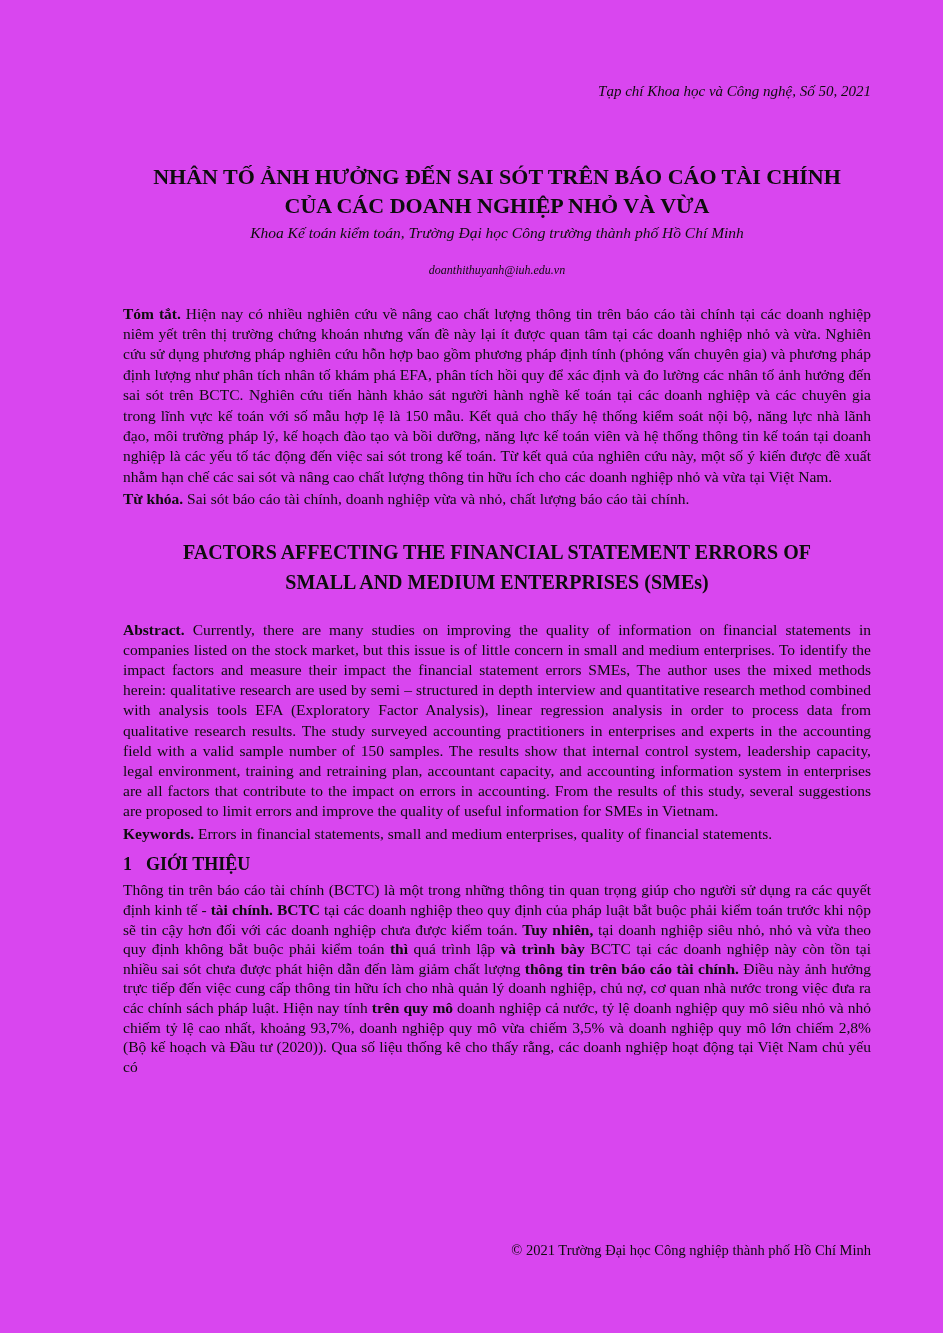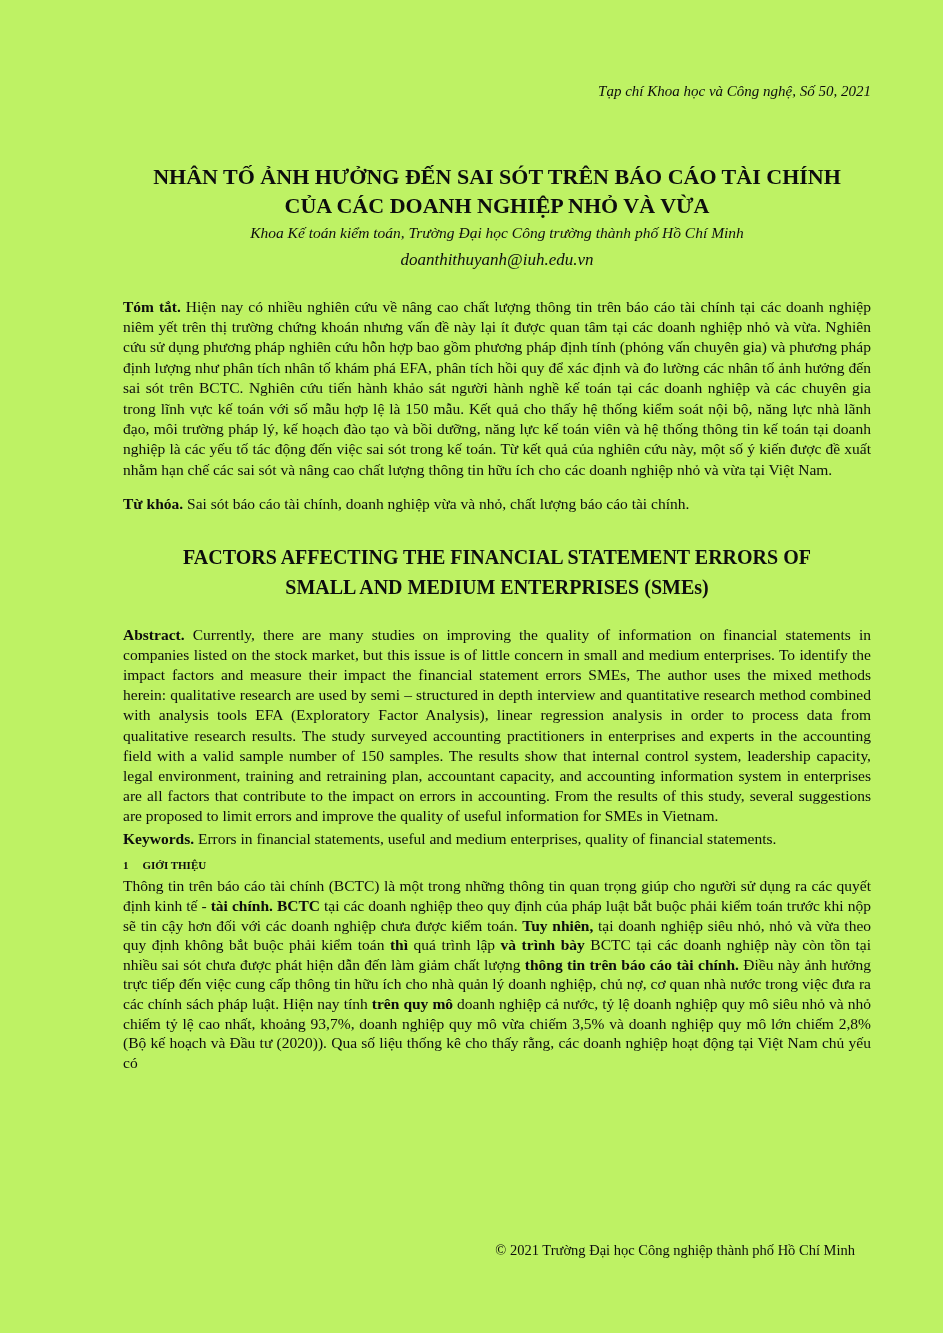--- a/index.html
+++ b/index.html
@@ -1,19 +1,19 @@
 <!DOCTYPE html>
 <html><head>
 <meta charset="utf-8">
 <style>
   html,body{margin:0;padding:0;background:#ffffff;}
   .page{
     position:relative;
     width:943px;height:1333px;
-    background:#bef264;
+    background:#d946ef;
     color:#0d0d0d;
     font-family:"Liberation Serif","DejaVu Serif",serif;
     overflow:hidden;
   }
   .content{
     position:absolute;
     left:123px; top:0;
     width:748px;
   }
   .journal-header{
@@ -39,57 +39,57 @@
     padding:0 52px;
   }
   .affiliation{
     margin-top:2px;
     text-align:center;
     font-style:italic;
     font-size:15.5px;
     line-height:1.4;
   }
   .email{
-    margin-top:4px;
+    margin-top:18px;
     text-align:center;
     font-style:italic;
-    font-size:17px;
+    font-size:12px;
     line-height:1.4;
   }
   .para{
     text-align:justify;
     font-size:15.5px;
     line-height:20.4px;
   }
   .abstract-vi{ margin-top:25px; }
-  .keywords-vi{ margin-top:14px; }
+  .keywords-vi{ margin-top:2px; }
   .title-en{
     margin-top:27px;
     text-align:center;
     font-weight:bold;
     font-size:20px;
     line-height:1.5;
     padding:0 28px;
   }
   .abstract-en{ margin-top:23px; line-height:20.2px; }
   .keywords-en{ margin-top:2px; }
   .section-heading{
     margin-top:9px;
     font-weight:bold;
-    font-size:11px;
+    font-size:18px;
     line-height:1.3;
   }
   .section-heading .sec-num{ margin-right:14px; }
   .intro-para{
     margin-top:4px;
     line-height:19.6px;
   }
   .page-footer{
     position:absolute;
-    left:0; right:16px;
+    left:0; right:0;
     top:1242px;
     text-align:right;
     font-size:14.5px;
   }
   b{font-weight:bold;}
 </style>
 </head>
 <body>
 
 <div class="page">
@@ -105,21 +105,21 @@
     <div class="email">doanthithuyanh@iuh.edu.vn</div>
 
     <div class="para abstract-vi"><b>Tóm tắt.</b><span> Hiện nay có nhiều nghiên cứu về nâng cao chất lượng thông tin trên báo cáo tài chính tại các doanh nghiệp niêm yết trên thị trường chứng khoán nhưng vấn đề này lại ít được quan tâm tại các doanh nghiệp nhỏ và vừa. Nghiên cứu sử dụng phương pháp nghiên cứu hỗn hợp bao gồm phương pháp định tính (phỏng vấn chuyên gia) và phương pháp định lượng như phân tích nhân tố khám phá EFA, phân tích hồi quy để xác định và đo lường các nhân tố ảnh hưởng đến sai sót trên BCTC. Nghiên cứu tiến hành khảo sát người hành nghề kế toán tại các doanh nghiệp và các chuyên gia trong lĩnh vực kế toán với số mẫu hợp lệ là 150 mẫu. Kết quả cho thấy hệ thống kiểm soát nội bộ, năng lực nhà lãnh đạo, môi trường pháp lý, kế hoạch đào tạo và bồi dưỡng, năng lực kế toán viên và hệ thống thông tin kế toán tại doanh nghiệp là các yếu tố tác động đến việc sai sót trong kế toán. Từ kết quả của nghiên cứu này, một số ý kiến được đề xuất nhằm hạn chế các sai sót và nâng cao chất lượng thông tin hữu ích cho các doanh nghiệp nhỏ và vừa tại Việt Nam.</span></div>
 
     <div class="para keywords-vi"><b>Từ khóa.</b><span> Sai sót báo cáo tài chính, doanh nghiệp vừa và nhỏ, chất lượng báo cáo tài chính.</span></div>
 
     <div class="title-en">FACTORS AFFECTING THE FINANCIAL STATEMENT ERRORS OF SMALL AND MEDIUM ENTERPRISES (SMEs)</div>
 
     <div class="para abstract-en"><b>Abstract.</b><span> Currently, there are many studies on improving the quality of information on financial statements in companies listed on the stock market, but this issue is of little concern in small and medium enterprises. To identify the impact factors and measure their impact the financial statement errors SMEs, The author uses the mixed methods herein: qualitative research are used by semi – structured in depth interview and quantitative research method combined with analysis tools EFA (Exploratory Factor Analysis), linear regression analysis in order to process data from qualitative research results. The study surveyed accounting practitioners in enterprises and experts in the accounting field with a valid sample number of 150 samples. The results show that internal control system, leadership capacity, legal environment, training and retraining plan, accountant capacity, and accounting information system in enterprises are all factors that contribute to the impact on errors in accounting. From the results of this study, several suggestions are proposed to limit errors and improve the quality of useful information for SMEs in Vietnam.</span></div>
 
-    <div class="para keywords-en"><b>Keywords.</b><span> Errors in financial statements, useful and medium enterprises, quality of financial statements.</span></div>
+    <div class="para keywords-en"><b>Keywords.</b><span> Errors in financial statements, small and medium enterprises, quality of financial statements.</span></div>
 
     <div class="section-heading"><span class="sec-num">1</span><span>GIỚI THIỆU</span></div>
 
     <div class="para intro-para"><span>Thông tin trên báo cáo tài chính (BCTC) là một trong những thông tin quan trọng giúp cho người sử dụng ra các quyết định kinh tế - </span><b>tài chính. BCTC</b><span> tại các doanh nghiệp theo quy định của pháp luật bắt buộc phải kiểm toán trước khi nộp sẽ tin cậy hơn đối với các doanh nghiệp chưa được kiểm toán. </span><b>Tuy nhiên,</b><span> tại doanh nghiệp siêu nhỏ, nhỏ và vừa theo quy định không bắt buộc phải kiểm toán </span><b>thì</b><span> quá trình lập </span><b>và trình bày</b><span> BCTC tại các doanh nghiệp này còn tồn tại nhiều sai sót chưa được phát hiện dẫn đến làm giảm chất lượng </span><b>thông tin trên báo cáo tài chính.</b><span> Điều này ảnh hưởng trực tiếp đến việc cung cấp thông tin hữu ích cho nhà quản lý doanh nghiệp, chủ nợ, cơ quan nhà nước trong việc đưa ra các chính sách pháp luật. Hiện nay tính </span><b>trên quy mô</b><span> doanh nghiệp cả nước, tỷ lệ doanh nghiệp quy mô siêu nhỏ và nhỏ chiếm tỷ lệ cao nhất, khoảng 93,7%, doanh nghiệp quy mô vừa chiếm 3,5% và doanh nghiệp quy mô lớn chiếm 2,8% (Bộ kế hoạch và Đầu tư (2020)). Qua số liệu thống kê cho thấy rằng, các doanh nghiệp hoạt động tại Việt Nam chủ yếu có</span></div>
 
     <div class="page-footer">© 2021 Trường Đại học Công nghiệp thành phố Hồ Chí Minh</div>
 
   </div>
 </div>
 

